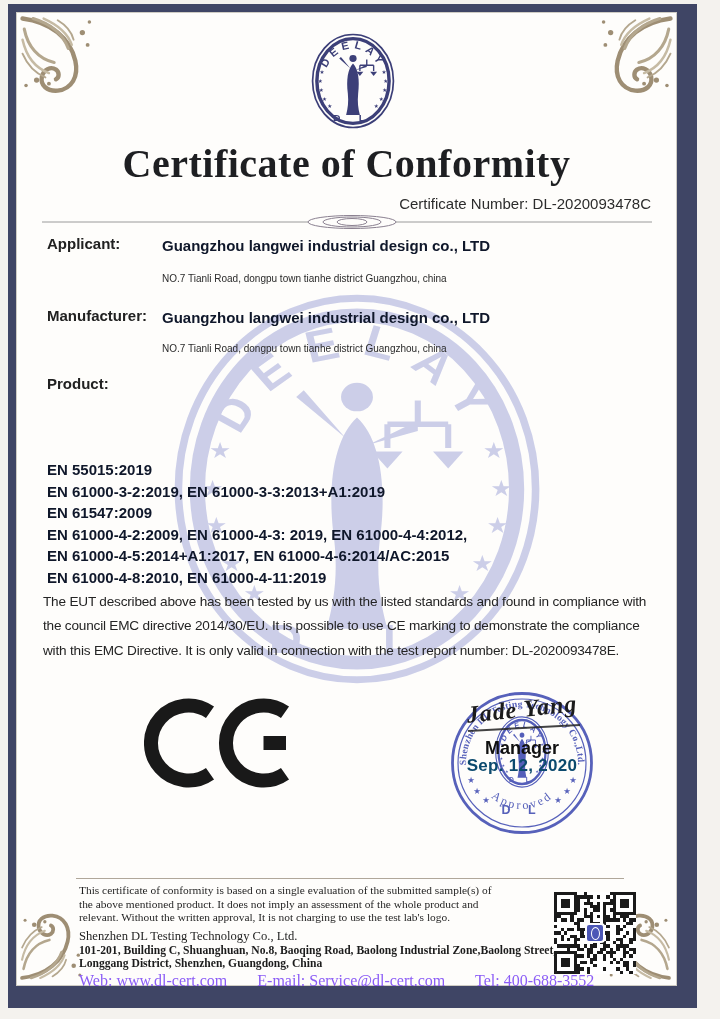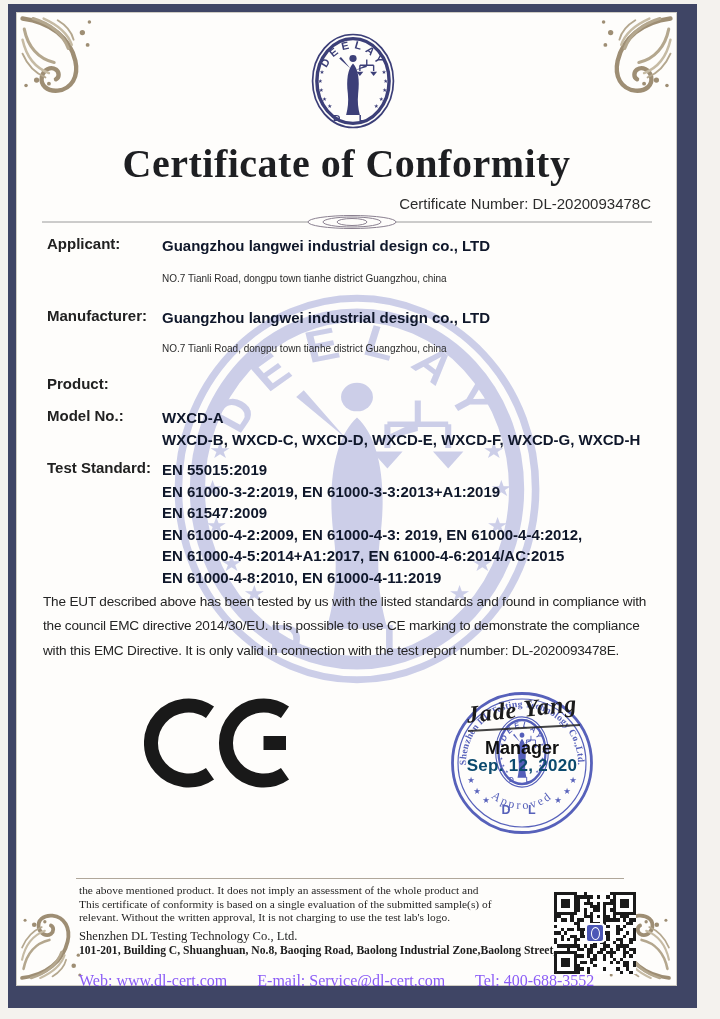--- a/index.html
+++ b/index.html
@@ -250,29 +250,21 @@
     <div class="lbl">Manufacturer:</div>
     <div class="val">Guangzhou langwei industrial design co., LTD</div>
   </div>
   <div class="row r4">
     <div class="lbl"></div>
     <div class="addr">NO.7 Tianli Road, dongpu town tianhe district Guangzhou, china</div>
   </div>
   <div class="row r5">
     <div class="lbl">Product:</div>
   </div>
-  <div class="row r6">
-    <div class="lbl">Model No.:</div>
-    <div class="val">
-      <div>WXCD-A</div>
-      <div>WXCD-B, WXCD-C, WXCD-D, WXCD-E, WXCD-F, WXCD-G, WXCD-H</div>
-    </div>
-  </div>
   <div class="row r7">
-    <div class="lbl">Test Standard:</div>
     <div class="val">
       <div>EN 55015:2019</div>
       <div>EN 61000-3-2:2019, EN 61000-3-3:2013+A1:2019</div>
       <div>EN 61547:2009</div>
       <div>EN 61000-4-2:2009, EN 61000-4-3: 2019, EN 61000-4-4:2012,</div>
       <div>EN 61000-4-5:2014+A1:2017, EN 61000-4-6:2014/AC:2015</div>
       <div>EN 61000-4-8:2010, EN 61000-4-11:2019</div>
     </div>
   </div>
 
@@ -347,27 +339,28 @@
   <text x="50" y="107" font-size="12" font-weight="bold" letter-spacing="9" text-anchor="middle" fill="#4b56b6" font-family="Liberation Sans,sans-serif">D L</text>
 </svg></div>
   </div>
   <div class="sig">Jade Yang</div>
   <div class="sig-line"></div>
   <div class="stamp-role">Manager</div>
   <div class="stamp-date">Sep. 12, 2020</div>
 
   <div class="foot-hr"></div>
   <div class="disclaimer">
+    <div>This certificate of conformity is based on a single evaluation of the  submitted sample(s) of</div>
     <div>the above mentioned product. It does not imply an assessment of the whole product and</div>
-    <div>This certificate of conformity is based on a single evaluation of the  submitted sample(s) of</div>
     <div>relevant. Without the written approval,  It is not charging to use the test lab's logo.</div>
   </div>
   <div class="company">Shenzhen DL Testing Technology Co., Ltd.</div>
   <div class="addr-lines">
     <div>101-201, Building C, Shuanghuan, No.8, Baoqing Road, Baolong Industrial Zone,Baolong Street,</div>
+    <div>Longgang District, Shenzhen, Guangdong, China</div>
   </div>
   <div class="webline">
     <span>Web:</span>
     <span>www.dl-cert.com</span>
     <span class="gap"></span>
     <span>E-mail:</span>
     <span>Service@dl-cert.com</span>
     <span class="gap"></span>
     <span>Tel:</span>
     <span>400-688-3552</span>

